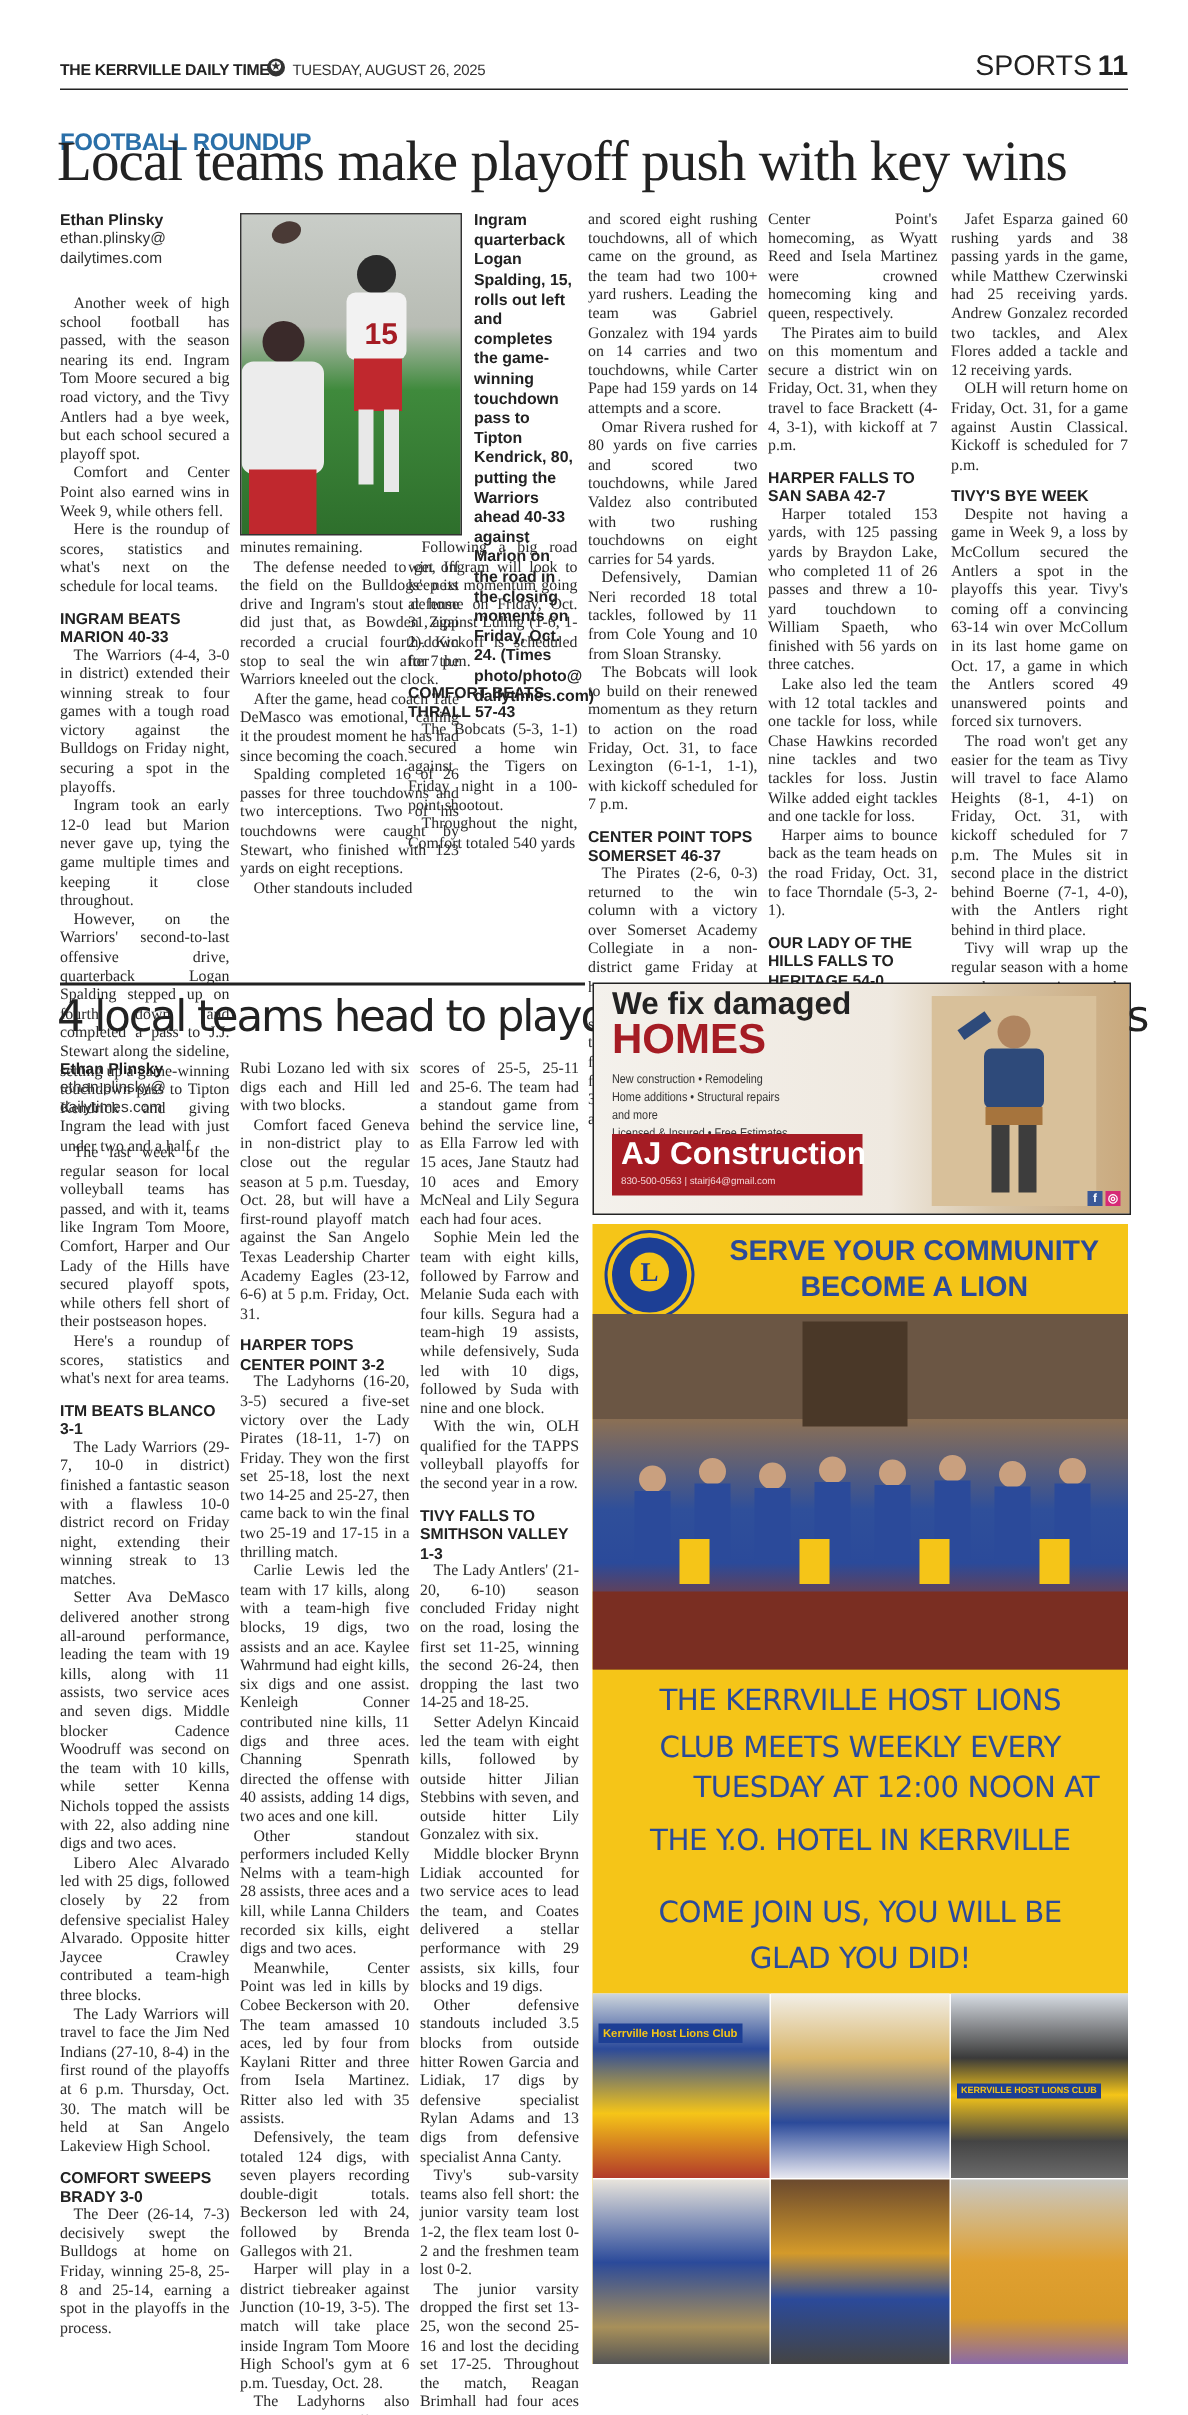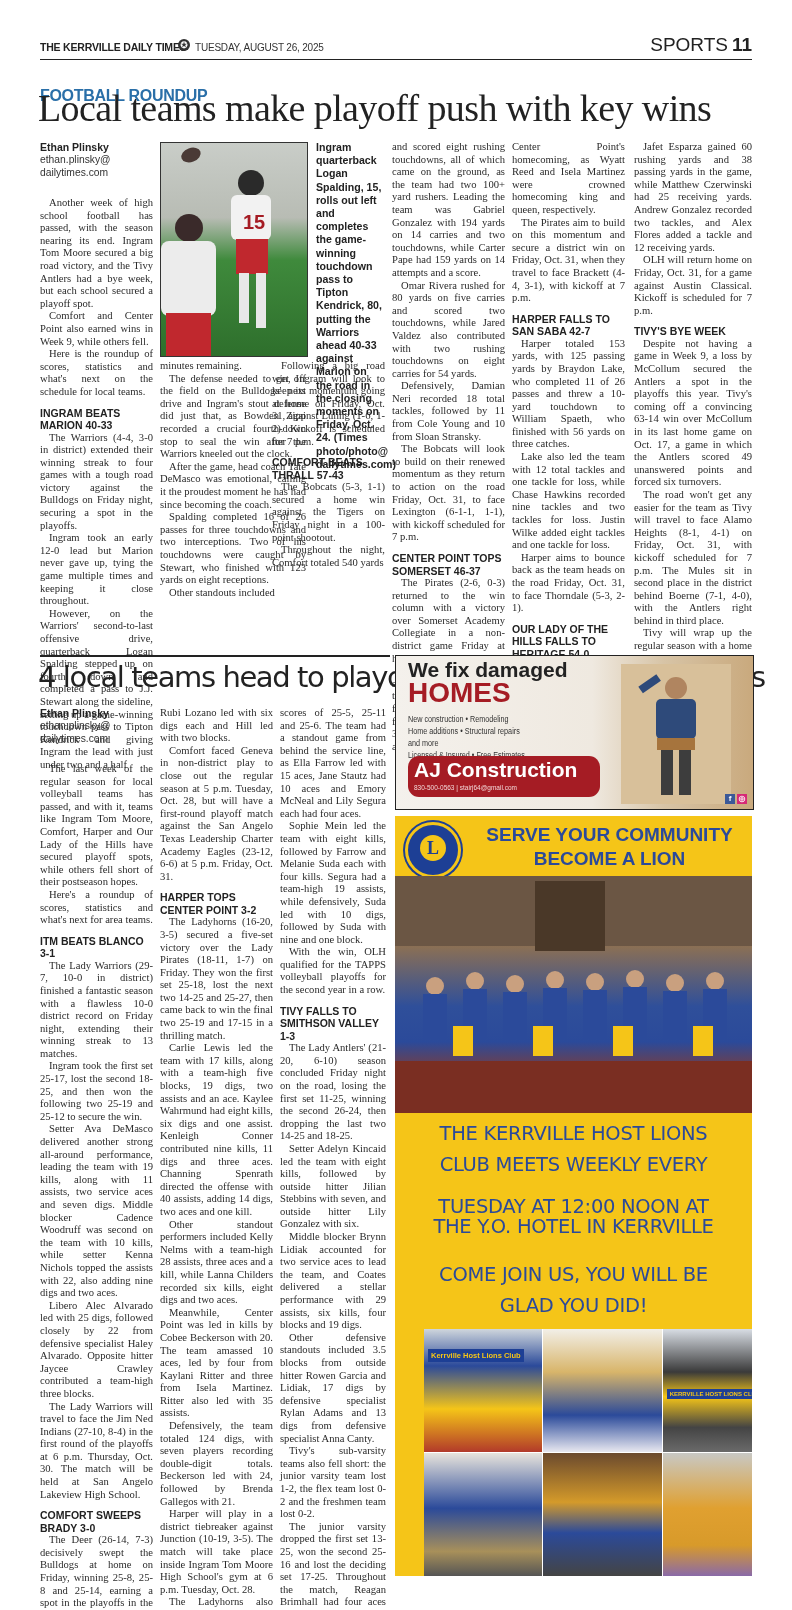--- a/index.html
+++ b/index.html
@@ -19,33 +19,33 @@
   .byline-email{font-family:"Liberation Sans",sans-serif;font-size:10.3px;color:#333;line-height:12.5px;margin-bottom:18px;}
   .subhead{font-family:"Liberation Sans",sans-serif;font-weight:bold;font-size:10.5px;line-height:12.5px;color:#222;margin-top:8px;text-align:left;text-transform:uppercase;}
   .caption{font-family:"Liberation Sans",sans-serif;font-weight:bold;font-size:10.6px;line-height:13.2px;color:#222;text-align:left;}
   .photo{position:absolute;left:160px;top:142px;width:146px;height:213px;background:linear-gradient(180deg,#c9cdc8 0%,#b8bcb4 35%,#3f8a3c 55%,#2e6f2c 100%);border:1px solid #333;overflow:hidden;}
   .divider{left:40px;top:655px;width:712px;height:1.5px;background:#222;}
   .headline2{left:38px;top:660px;font-family:"DejaVu Sans",sans-serif;font-size:29px;color:#222;letter-spacing:-1.4px;white-space:nowrap;}
   .ad1{left:395px;top:655px;width:357px;height:153px;border:1px solid #222;background:linear-gradient(90deg,#f4f1ec 0%,#efe9e0 55%,#d7c4a6 75%,#c9a97d 100%);overflow:hidden;}
   .ad1 .fix{position:absolute;left:12px;top:2px;font-family:"Liberation Sans",sans-serif;font-weight:bold;font-size:21px;color:#222;white-space:nowrap;}
   .ad1 .homes{position:absolute;left:12px;top:21px;font-family:"Liberation Sans",sans-serif;font-weight:bold;font-size:28px;color:#a51c24;letter-spacing:0px;}
   .ad1 .svc{position:absolute;left:12px;font-family:"Liberation Sans",sans-serif;font-size:8.5px;color:#333;white-space:nowrap;transform:scaleX(0.85);transform-origin:left;}
-  .ad1 .brandbar{position:absolute;left:12px;top:100px;width:192px;height:41px;background:#a51c24;border-radius:11px;}
+  .ad1 .brandbar{position:absolute;left:12px;top:100px;width:167px;height:41px;background:#a51c24;}
   .ad1 .brand{position:absolute;left:6px;top:2px;font-family:"Liberation Sans",sans-serif;font-weight:bold;font-size:21px;color:#fff;white-space:nowrap;}
   .ad1 .contact{position:absolute;left:6px;top:28px;font-family:"Liberation Sans",sans-serif;font-size:6.5px;color:#f3d6d6;white-space:nowrap;}
   .ad1 .worker{position:absolute;left:225px;top:8px;width:110px;height:140px;}
   .ad1 .social{position:absolute;right:6px;bottom:5px;display:flex;gap:2px;}
   .ad1 .social span{width:10px;height:10px;display:block;color:#fff;font-size:8px;line-height:10px;text-align:center;font-family:"Liberation Sans",sans-serif;font-weight:bold;}
   .ad2{left:395px;top:816px;width:357px;height:760px;background:#f5c518;overflow:hidden;}
   .ad2 .serve{position:absolute;left:72px;width:285px;text-align:center;font-family:"Liberation Sans",sans-serif;font-weight:bold;font-size:19px;color:#2b4a9a;}
   .ad2 .logo{position:absolute;left:10px;top:6px;width:50px;height:50px;border-radius:50%;background:#1d3f95;border:3px solid #f5c518;box-shadow:0 0 0 2px #1d3f95;}
   .ad2 .logo .L{position:absolute;left:12px;top:10px;width:26px;height:26px;border-radius:50%;background:#f5c518;color:#1d3f95;font-family:"Liberation Serif",serif;font-weight:bold;font-size:18px;text-align:center;line-height:26px;}
   .ad2 .groupphoto{position:absolute;left:0;top:60px;width:357px;height:237px;background:linear-gradient(180deg,#5a4636 0%,#8a6f55 30%,#2f4f9a 55%,#2b4a9a 70%,#8a3a2a 85%,#6b2e20 100%);}
   .ad2 .msg{position:absolute;left:0;width:357px;text-align:center;font-family:"DejaVu Sans",sans-serif;font-weight:normal;font-size:19.5px;line-height:31px;color:#2b4a9a;letter-spacing:-0.3px;}
-  .ad2 .grid{position:absolute;left:0;top:480px;width:357px;height:240px;display:grid;grid-template-columns:1fr 1fr 1fr;grid-template-rows:1fr 1fr;gap:1px;background:#fff;margin-left:29px;}
+  .ad2 .grid{position:absolute;left:0;top:480px;width:357px;height:240px;display:grid;grid-template-columns:1fr 1fr 1fr;grid-template-rows:1fr 1fr;gap:1px;background:#fff;}
   .ad2 .grid div{position:relative;overflow:hidden;}
   .ad2 .grid .lbl{position:absolute;left:4px;top:20px;font-family:"Liberation Sans",sans-serif;font-weight:bold;font-size:7.5px;color:#f5c518;background:#1d3f95;padding:2px 3px;white-space:nowrap;}
 </style>
 </head>
 <body>
 
 <div class="abs masthead">
   <span class="mh-paper">THE KERRVILLE DAILY TIMES</span>
   <span class="mh-star">✪</span>
   <span class="mh-date">TUESDAY, AUGUST 26, 2025</span>
@@ -135,21 +135,20 @@
 <div class="abs divider" style="width:350px;"></div>
 <div class="abs headline2">4 local teams head to playoffs as regular season closes</div>
 
 <div class="col" style="left:40px;top:707px;width:113px;">
   <div class="byline-name">Ethan Plinsky</div>
   <div class="byline-email"><span>ethan.plinsky@</span><br><span>dailytimes.com</span></div>
   <p>The last week of the regular season for local volleyball teams has passed, and with it, teams like Ingram Tom Moore, Comfort, Harper and Our Lady of the Hills have secured playoff spots, while others fell short of their postseason hopes.</p>
   <p>Here's a roundup of scores, statistics and what's next for area teams.</p>
   <div class="subhead">ITM BEATS BLANCO 3-1</div>
   <p>The Lady Warriors (29-7, 10-0 in district) finished a fantastic season with a flawless 10-0 district record on Friday night, extending their winning streak to 13 matches.</p>
-  <p>Ingram took the first set 25-17, lost the second 18-25, and then won the following two 25-19 and 25-12 to secure the win.</p>
   <p>Setter Ava DeMasco delivered another strong all-around performance, leading the team with 19 kills, along with 11 assists, two service aces and seven digs. Middle blocker Cadence Woodruff was second on the team with 10 kills, while setter Kenna Nichols topped the assists with 22, also adding nine digs and two aces.</p>
   <p>Libero Alec Alvarado led with 25 digs, followed closely by 22 from defensive specialist Haley Alvarado. Opposite hitter Jaycee Crawley contributed a team-high three blocks.</p>
   <p>The Lady Warriors will travel to face the Jim Ned Indians (27-10, 8-4) in the first round of the playoffs at 6 p.m. Thursday, Oct. 30. The match will be held at San Angelo Lakeview High School.</p>
   <div class="subhead">COMFORT SWEEPS BRADY 3-0</div>
   <p>The Deer (26-14, 7-3) decisively swept the Bulldogs at home on Friday, winning 25-8, 25-8 and 25-14, earning a spot in the playoffs in the process.</p>
 
 </div>
 
 <div class="col" style="left:160px;top:707px;width:113px;">
   <p style="text-indent:0">Rubi Lozano led with six digs each and Hill led with two blocks.</p>
@@ -237,21 +236,21 @@
         <rect x="58" y="150" width="20" height="30"></rect>
           <rect x="138" y="150" width="20" height="30"></rect>
         <rect x="218" y="150" width="20" height="30"></rect>
           <rect x="298" y="150" width="20" height="30"></rect>
       </g>
       <rect x="0" y="185" width="357" height="52" fill="#7a2e22"></rect>
     </svg>
   </div>
   <div class="msg" style="top:302px;">THE KERRVILLE HOST LIONS</div>
   <div class="msg" style="top:333px;">CLUB MEETS WEEKLY EVERY</div>
-  <div class="msg" style="top:375px;">TUESDAY AT 12:00 NOON AT</div>
+  <div class="msg" style="top:360px;padding-left:24px;">TUESDAY AT 12:00 NOON AT</div>
   <div class="msg" style="top:395px;">THE Y.O. HOTEL IN KERRVILLE</div>
   <div class="msg" style="top:443px;">COME JOIN US, YOU WILL BE</div>
   <div class="msg" style="top:474px;">GLAD YOU DID!</div>
   <div class="grid" style="top:513px;height:247px;">
     <div style="background:linear-gradient(180deg,#cfd6dc 0%,#2b4a9a 30%,#f5c518 65%,#b23a2a 100%);">
       <span class="lbl">Kerrville Host Lions Club</span>
     </div>
     <div style="background:linear-gradient(180deg,#f2efe8 0%,#d8b56a 35%,#2b4a9a 70%,#e8e8f0 100%);"></div>
     <div style="background:linear-gradient(180deg,#d8dde4 0%,#3a3a3a 35%,#f5c518 55%,#444 80%,#6a6a6a 100%);">
       <span class="lbl" style="top:60px;font-size:6px;">KERRVILLE HOST LIONS CLUB</span>

